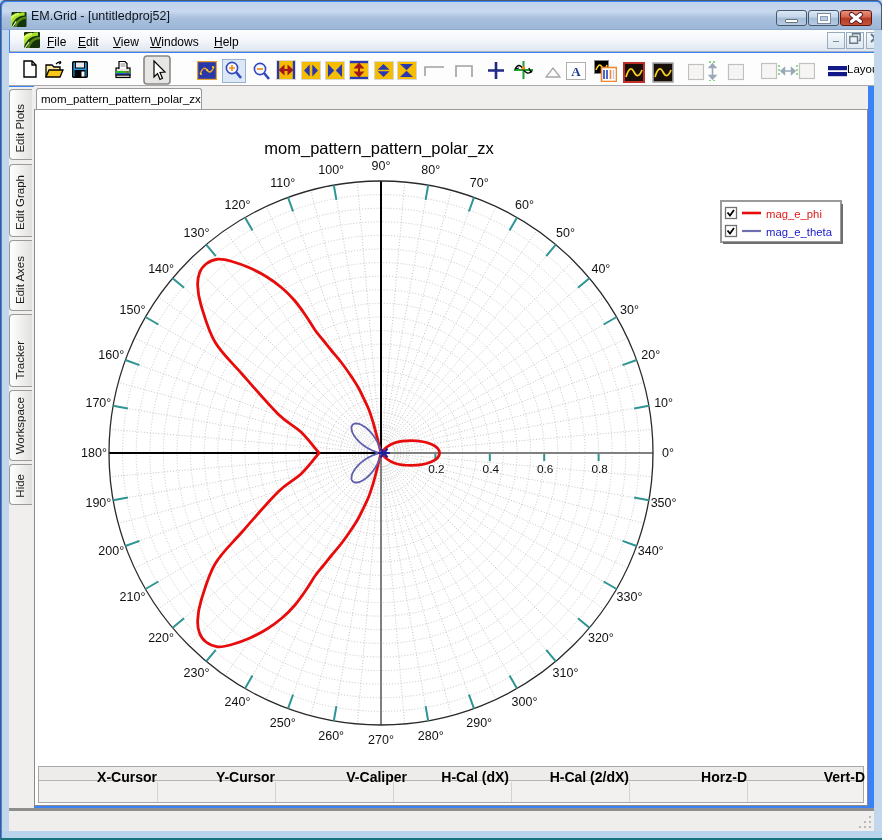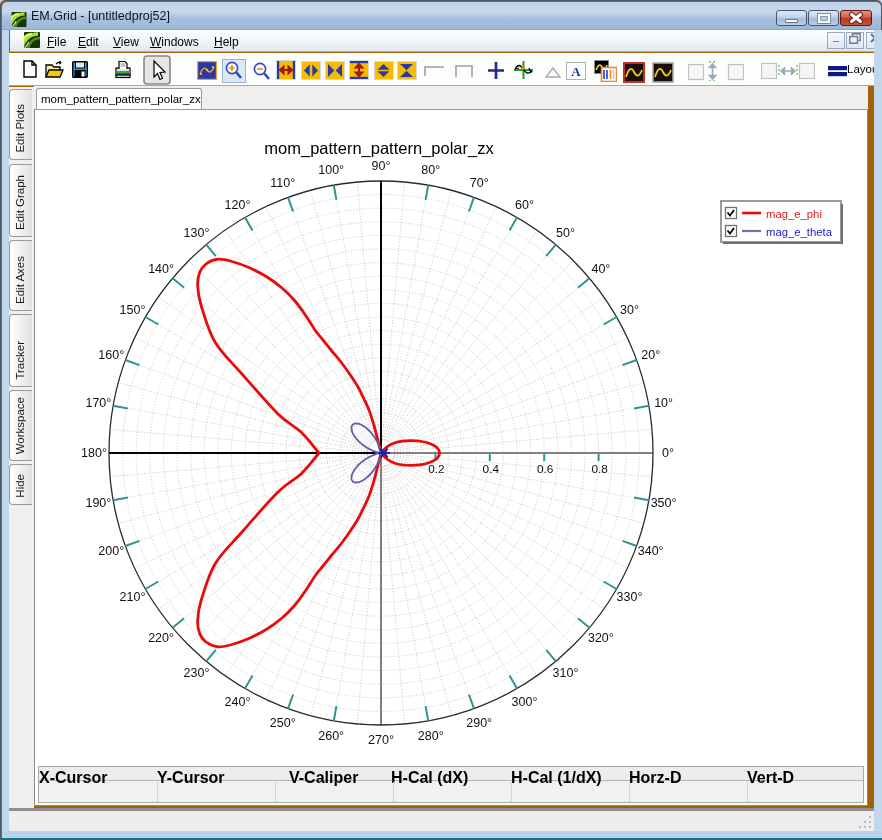--- a/index.html
+++ b/index.html
@@ -1,16 +1,16 @@
 <!DOCTYPE html>
 <html><head><meta charset="utf-8">
 <style>
 *{margin:0;padding:0;box-sizing:border-box}
 html,body{width:882px;height:840px;overflow:hidden;font-family:"Liberation Sans",sans-serif;background:#bfd5ec}
-#win{position:absolute;left:0;top:0;width:882px;height:840px;background:#a16207;border:1px solid #49596e;border-radius:5px 5px 0 0}
+#win{position:absolute;left:0;top:0;width:882px;height:840px;background:#3b82f6;border:1px solid #49596e;border-radius:5px 5px 0 0}
 
 #titlebar{position:absolute;left:1px;top:1px;width:879px;height:28px;border-radius:5px 5px 0 0;
  background:linear-gradient(#c0d2e8 0%,#c8d8ee 35%,#a8c0de 60%,#9db7d8 100%);border-bottom:1px solid #8ea8c8}
 #titletxt{position:absolute;left:30px;top:8px;font-size:12.5px;color:#10141c}
 .tbtn{position:absolute;top:9px;height:16px;border:1px solid #46586e;border-radius:3px}
 #btn-min{left:775px;width:31px;background:linear-gradient(#dce8f4 0%,#c2d4e8 45%,#a4bcd8 50%,#b8cce2 100%)}
 #btn-max{left:807px;width:31px;background:linear-gradient(#dce8f4 0%,#c2d4e8 45%,#a4bcd8 50%,#b8cce2 100%)}
 #btn-close{left:839px;width:32px;background:linear-gradient(#e4917e 0%,#d4614a 45%,#b33a24 50%,#c55538 100%);border-color:#5e1a10}
 #btn-min div{position:absolute;left:8px;top:8px;width:13px;height:4px;background:#fff;border:1px solid #677;border-radius:1px}
 #btn-max div{position:absolute;left:9px;top:3px;width:12px;height:9px;border:2px solid #fff;box-shadow:0 0 0 1px #7a8a9a,inset 0 0 0 1px #8aa0b8;background:#b8cce2}
@@ -27,21 +27,21 @@
 .vtab{position:absolute;left:7px;width:23px;background:linear-gradient(90deg,#ffffff,#e2e1e0);border:1px solid #9a9a9a;border-radius:4px 0 0 4px;border-right:none}
 .vtab span{position:absolute;left:4px;bottom:6px;writing-mode:vertical-rl;transform:rotate(180deg);font-size:11.5px;color:#1a1a1a;white-space:nowrap}
 
 #tabrow{position:absolute;left:33px;top:85px;width:834px;height:23px;background:#f0efee}
 #thetab{position:absolute;left:2px;top:2px;width:166px;height:21px;background:#fff;border:1px solid #9a9a9a;border-bottom:none;border-radius:3px 3px 0 0;font-size:11.5px;color:#000;padding:4px 0 0 4px}
 
 #panel{position:absolute;left:33px;top:108px;width:834px;height:697px;background:#ffffff;border:1px solid #8a8a8a;border-top:1px solid #9a9a9a;overflow:hidden}
 
 #ctable{position:absolute;left:37px;top:765px;width:826px;height:37px;background:#f2f1ef;border:1px solid #a8a8a8}
 #ctable .hdr{position:absolute;left:0;top:0;width:824px;height:14px;background:#edecea;border-bottom:1px solid #b4b4b4}
-#ctable .hc{position:absolute;top:2px;font-size:16px;font-weight:bold;color:#000;width:118px;text-align:left}
+#ctable .hc{position:absolute;top:2px;font-size:14px;font-weight:bold;color:#000;width:118px;text-align:right}
 #ctable .vc{position:absolute;top:15px;height:20px;border-left:1px solid #d4d3d2}
 #botline{position:absolute;left:4px;top:807px;width:876px;height:2.5px;background:#8e8e8e}
 #statusbar{position:absolute;left:4px;top:810px;width:870px;height:20px;background:#f0eeec}
 #grip{position:absolute;right:3px;bottom:3px;width:13px;height:13px;
  background:
  radial-gradient(circle at 11px 2px,#b8b8b8 1.2px,transparent 1.5px),
  radial-gradient(circle at 11px 7px,#b8b8b8 1.2px,transparent 1.5px),
  radial-gradient(circle at 6px 7px,#b8b8b8 1.2px,transparent 1.5px),
  radial-gradient(circle at 11px 12px,#b8b8b8 1.2px,transparent 1.5px),
  radial-gradient(circle at 6px 12px,#b8b8b8 1.2px,transparent 1.5px),
@@ -454,21 +454,21 @@
 <text x="764" y="233.5" font-family="Liberation Sans, sans-serif" font-size="11.3px" fill="#1818c8">mag_e_theta</text>
         </g>
       </svg>
     </div>
     <div id="ctable">
       <div class="hdr"></div>
       <div class="hc" style="left:0px">X-Cursor</div>
       <div class="hc" style="left:118px">Y-Cursor</div>
       <div class="hc" style="left:250px">V-Caliper</div>
       <div class="hc" style="left:352px">H-Cal (dX)</div>
-      <div class="hc" style="left:472px">H-Cal (1/dX)</div>
+      <div class="hc" style="left:472px">H-Cal (2/dX)</div>
       <div class="hc" style="left:590px">Horz-D</div>
       <div class="hc" style="left:708px">Vert-D</div>
       <div class="vc" style="left:118px"></div>
       <div class="vc" style="left:236px"></div>
       <div class="vc" style="left:354px"></div>
       <div class="vc" style="left:472px"></div>
       <div class="vc" style="left:590px"></div>
       <div class="vc" style="left:708px"></div>
     </div>
     <div id="botline"></div>

